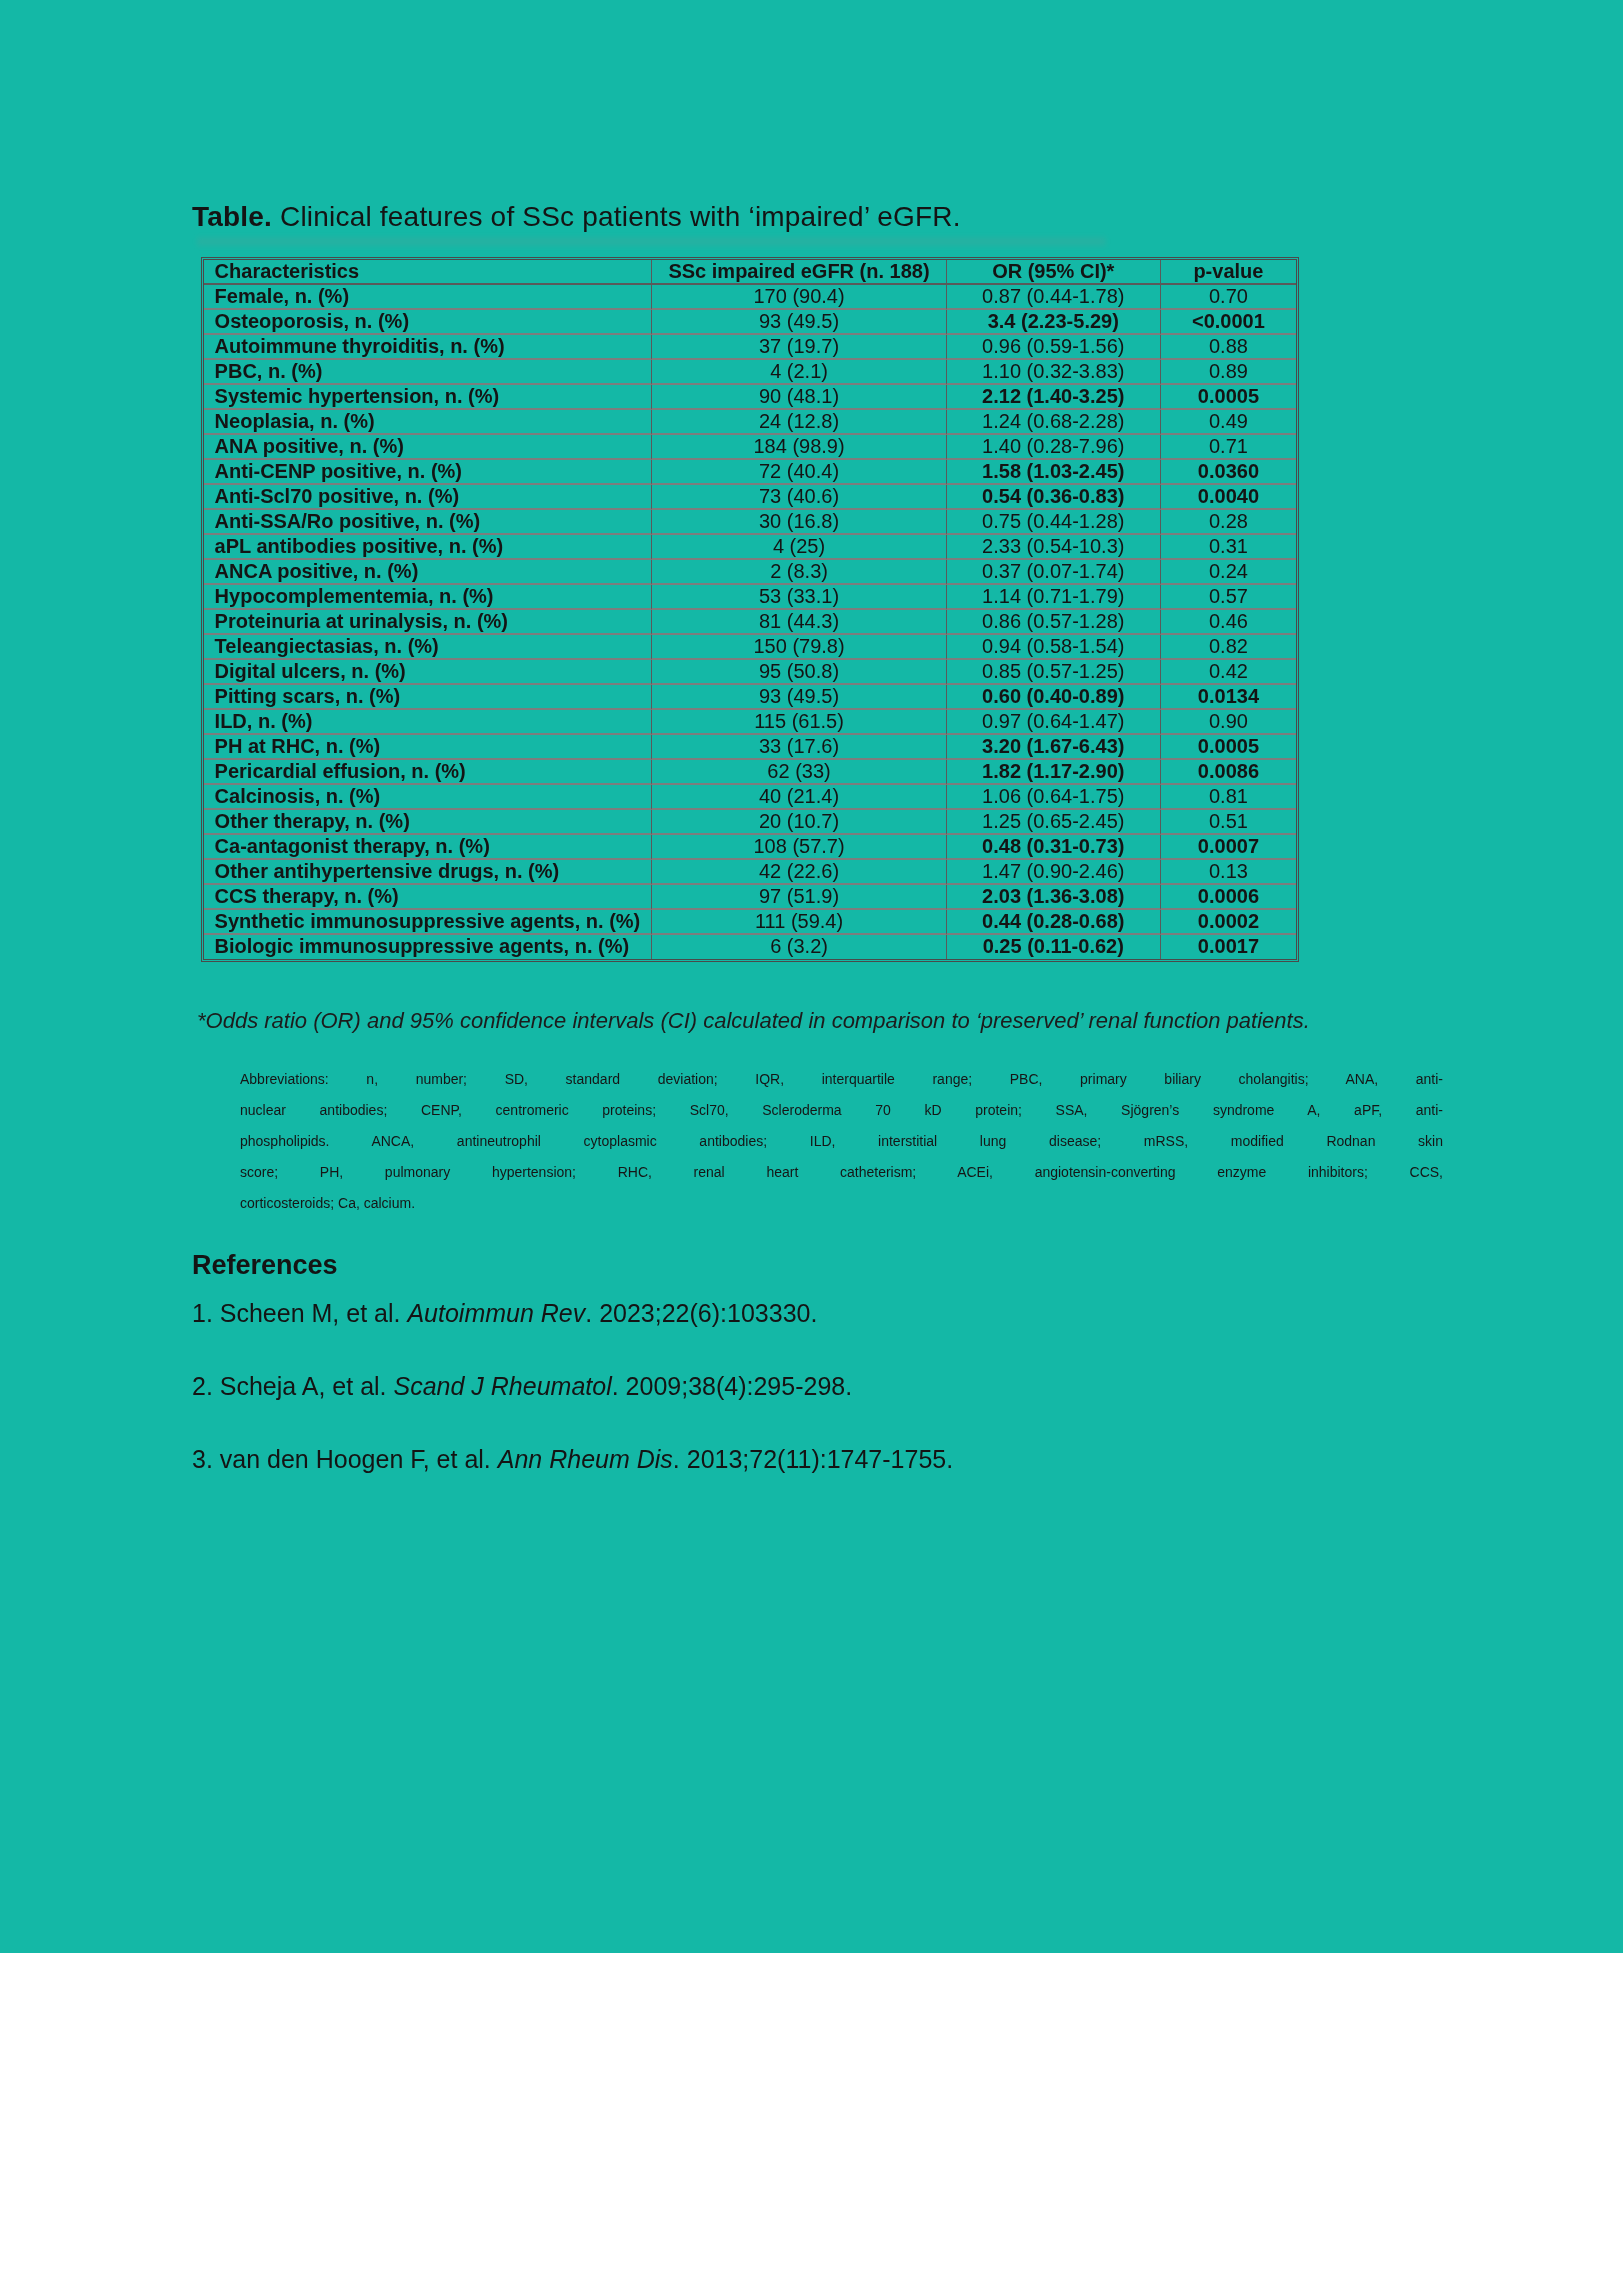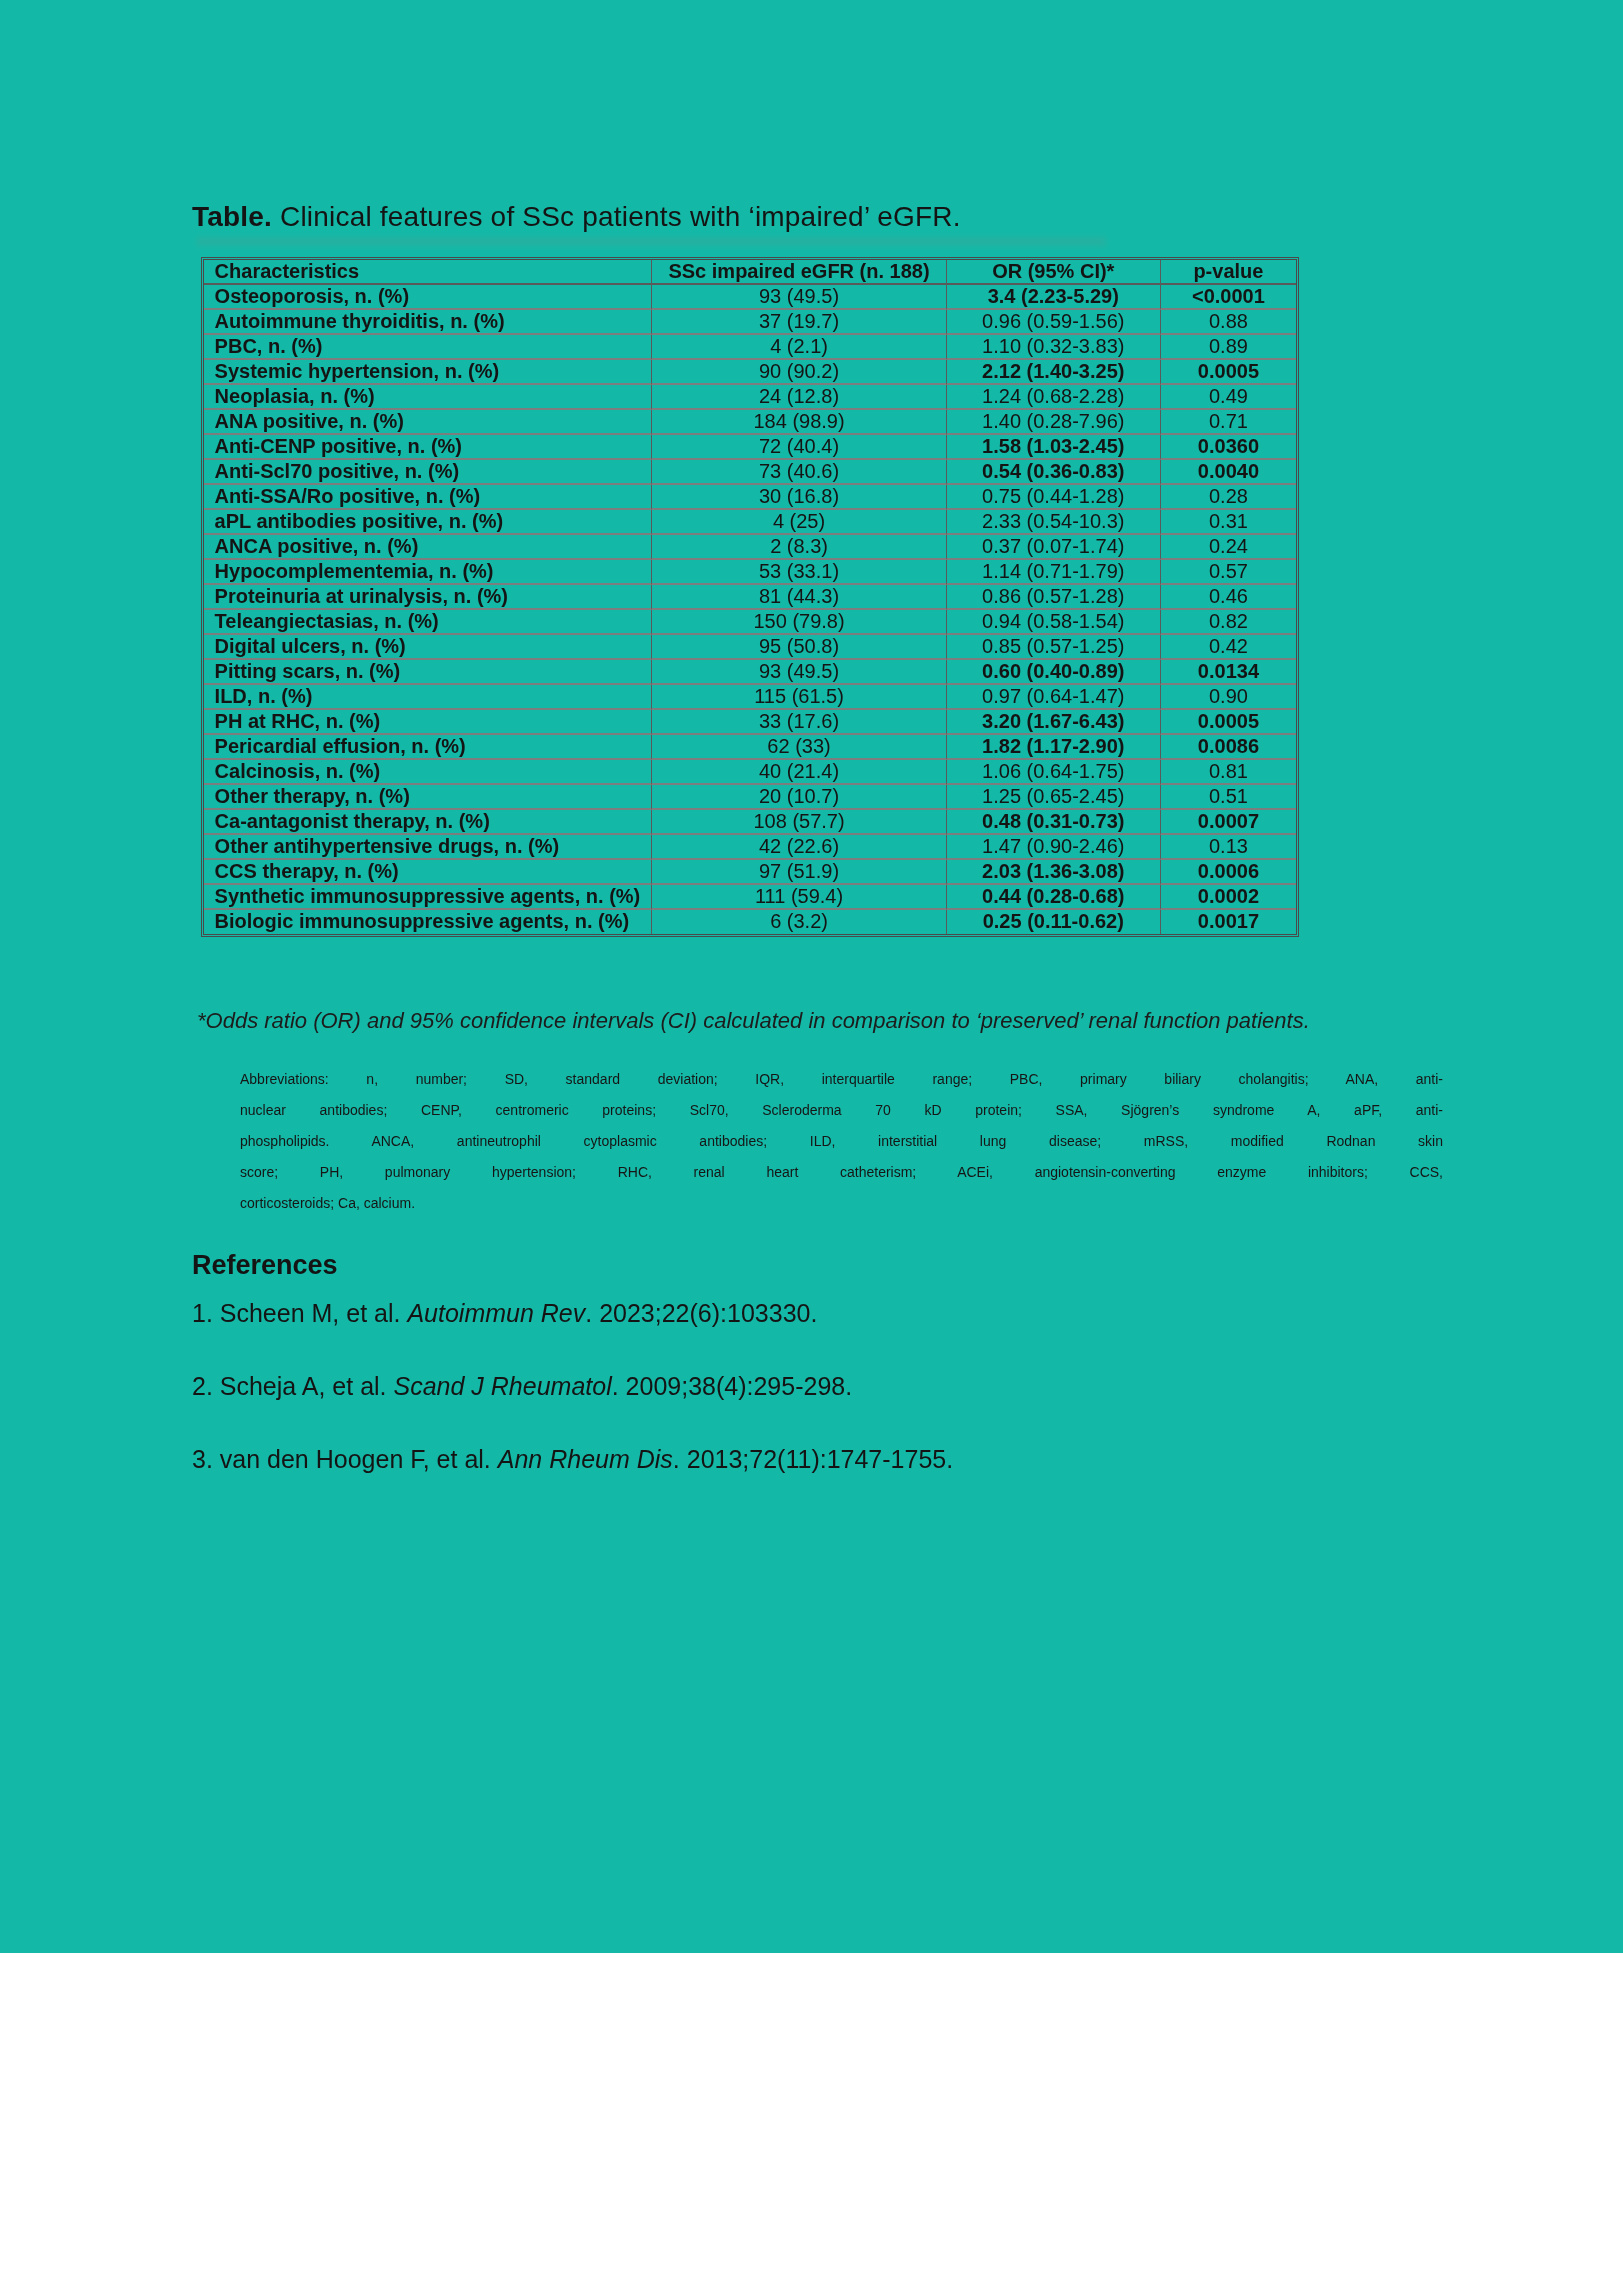--- a/index.html
+++ b/index.html
@@ -143,40 +143,46 @@
     <thead>
       <tr>
         <th>Characteristics</th>
         <th>SSc impaired eGFR (n. 188)</th>
         <th>OR (95% CI)*</th>
         <th>p-value</th>
       </tr>
     </thead>
     <tbody>
         <tr>
+          <td class="c1">Female, n. (%)</td>
+          <td>170 (90.4)</td>
+          <td>0.87 (0.44-1.78)</td>
+          <td>0.70</td>
+        </tr>
+        <tr>
           <td class="c1">Osteoporosis, n. (%)</td>
           <td>93 (49.5)</td>
           <td class="sig">3.4 (2.23-5.29)</td>
           <td class="sig">&lt;0.0001</td>
         </tr>
         <tr>
           <td class="c1">Autoimmune thyroiditis, n. (%)</td>
           <td>37 (19.7)</td>
           <td>0.96 (0.59-1.56)</td>
           <td>0.88</td>
         </tr>
         <tr>
           <td class="c1">PBC, n. (%)</td>
           <td>4 (2.1)</td>
           <td>1.10 (0.32-3.83)</td>
           <td>0.89</td>
         </tr>
         <tr>
           <td class="c1">Systemic hypertension, n. (%)</td>
-          <td>90 (90.2)</td>
+          <td>90 (48.1)</td>
           <td class="sig">2.12 (1.40-3.25)</td>
           <td class="sig">0.0005</td>
         </tr>
         <tr>
           <td class="c1">Neoplasia, n. (%)</td>
           <td>24 (12.8)</td>
           <td>1.24 (0.68-2.28)</td>
           <td>0.49</td>
         </tr>
         <tr>

